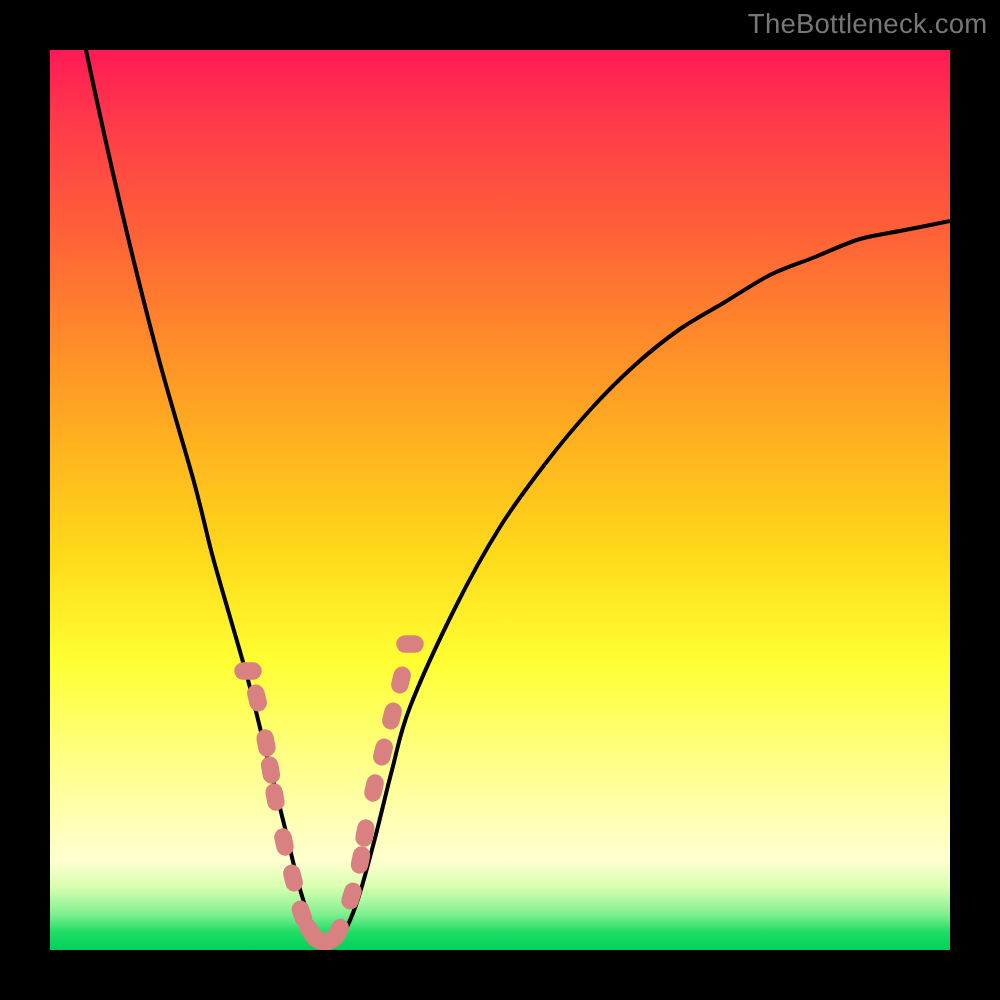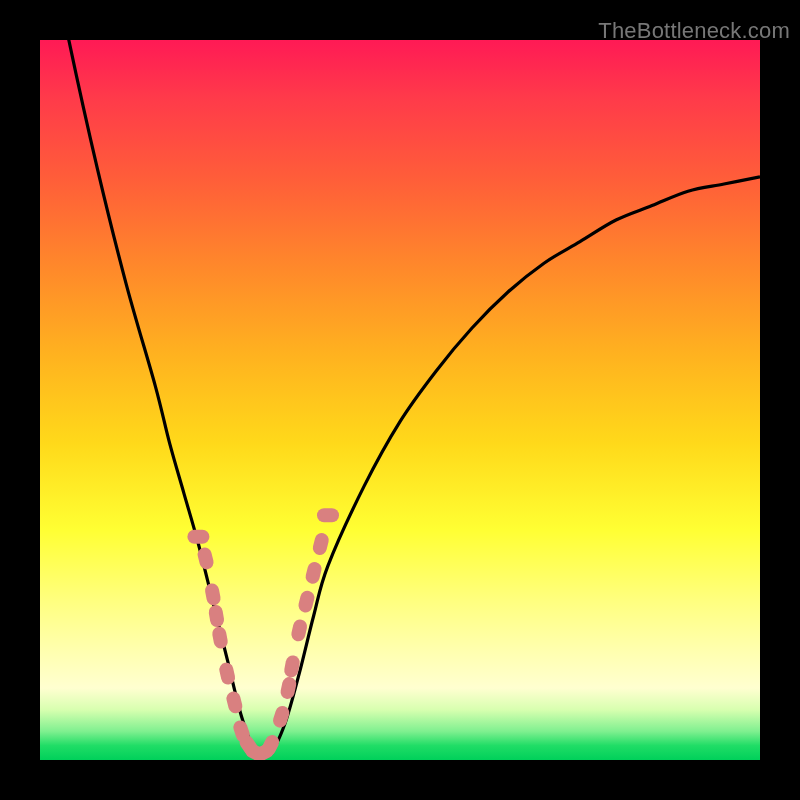--- a/index.html
+++ b/index.html
@@ -36,21 +36,21 @@
       #ffffb0 85%,
       #ffffd0 90%,
       #d8ffb0 93%,
       #80f090 96%,
       #20dd66 98%,
       #00d05a 100%
     );
   }
   .watermark {
     position: absolute;
-    top: 18px;
+    top: 6px;
     right: 10px;
     font-family: Arial, Helvetica, sans-serif;
     font-size: 22px;
     color: #777;
     letter-spacing: 0.2px;
     user-select: none;
   }
   svg { display: block; }
   .curve {
     fill: none;

